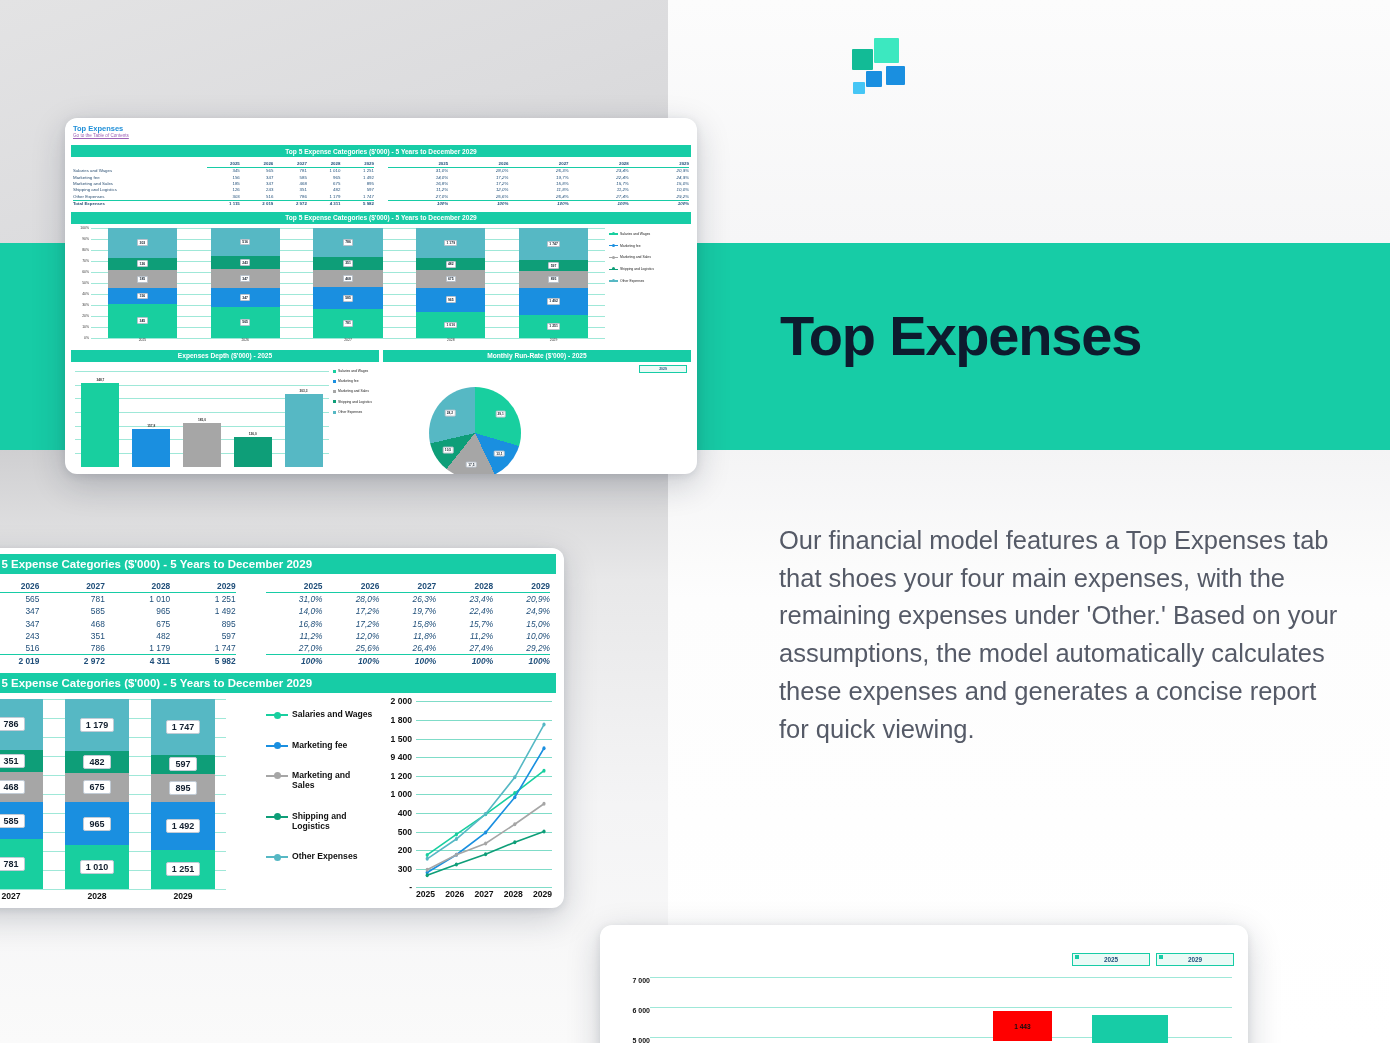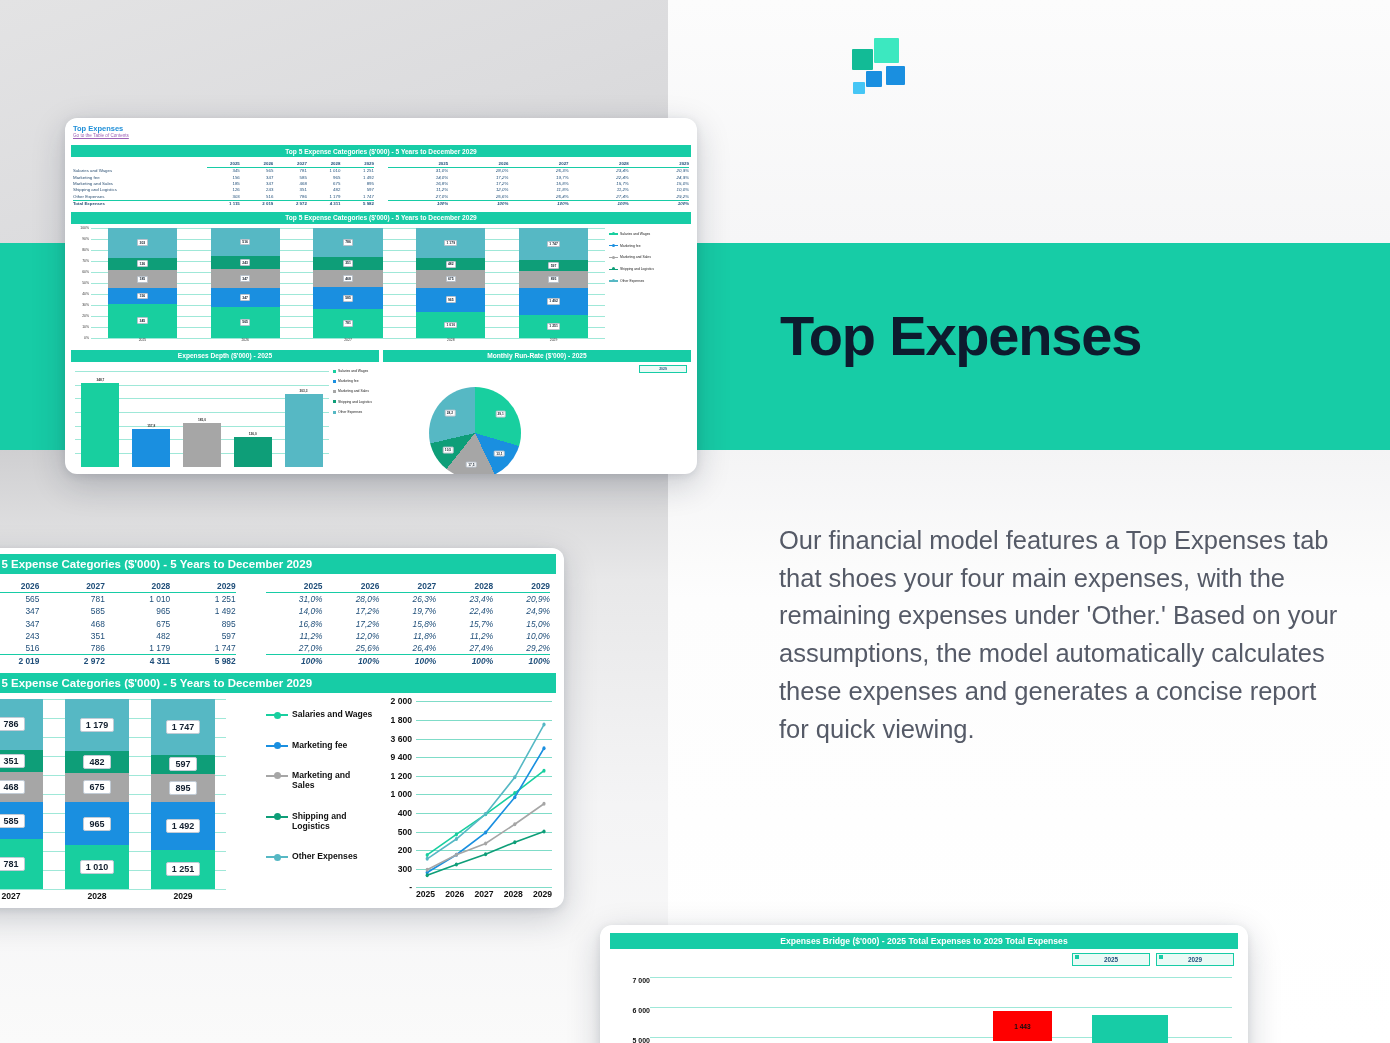--- a/index.html
+++ b/index.html
@@ -707,21 +707,21 @@
             <i style="position:absolute;left:8px;top:-2.5px;width:7px;height:7px;border-radius:50%;background:#56b8c4;display:block;"></i>
           </div>
           <span>Other Expenses</span>
         </div>
       </div>
 
     <div style="flex:1;position:relative;">
       <div id="c2l-ticks" style="position:absolute;left:0;top:6px;width:42px;height:186px;">
           <div class="c2-axis" style="position: absolute; right: 4px; top: 0%; transform: translateY(-50%);">2 000</div>
           <div class="c2-axis" style="position: absolute; right: 4px; top: 10%; transform: translateY(-50%);">1 800</div>
-          <div class="c2-axis" style="position: absolute; right: 4px; top: 20%; transform: translateY(-50%);">3 600</div>
+          <div class="c2-axis" style="position: absolute; right: 4px; top: 20%; transform: translateY(-50%);">1 500</div>
           <div class="c2-axis" style="position: absolute; right: 4px; top: 30%; transform: translateY(-50%);">9 400</div>
           <div class="c2-axis" style="position: absolute; right: 4px; top: 40%; transform: translateY(-50%);">1 200</div>
           <div class="c2-axis" style="position: absolute; right: 4px; top: 50%; transform: translateY(-50%);">1 000</div>
           <div class="c2-axis" style="position: absolute; right: 4px; top: 60%; transform: translateY(-50%);">400</div>
           <div class="c2-axis" style="position: absolute; right: 4px; top: 70%; transform: translateY(-50%);">500</div>
           <div class="c2-axis" style="position: absolute; right: 4px; top: 80%; transform: translateY(-50%);">200</div>
           <div class="c2-axis" style="position: absolute; right: 4px; top: 90%; transform: translateY(-50%);">300</div>
           <div class="c2-axis" style="position: absolute; right: 4px; top: 100%; transform: translateY(-50%);">-</div>
         </div>
       <div id="c2l-grid" style="position:absolute;left:42px;top:6px;right:12px;height:186px;">
@@ -775,21 +775,20 @@
           <div class="c2-axis">2027</div>
           <div class="c2-axis">2028</div>
           <div class="c2-axis">2029</div>
         </div>
     </div>
   </div>
 
 </div>
 
 <div class="card" id="card-right">
-  <div class="band">Expenses Bridge ($'000) - 2025 Total Expenses to 2029 Total Expenses</div>
   <div style="position:absolute;right:14px;top:28px;display:flex;gap:6px;">
     <div class="yrbtn">2025</div>
     <div class="yrbtn">2029</div>
   </div>
   <div style="position:absolute;left:0;top:46px;right:0;bottom:0;">
     <div id="wf-ticks" style="position:absolute;left:6px;top:0;width:44px;height:104px;">
         <div class="wf-y" style="position: absolute; right: 0px; top: 6px;">7 000</div>
         <div class="wf-y" style="position: absolute; right: 0px; top: 36px;">6 000</div>
         <div class="wf-y" style="position: absolute; right: 0px; top: 66px;">5 000</div>
       </div>

